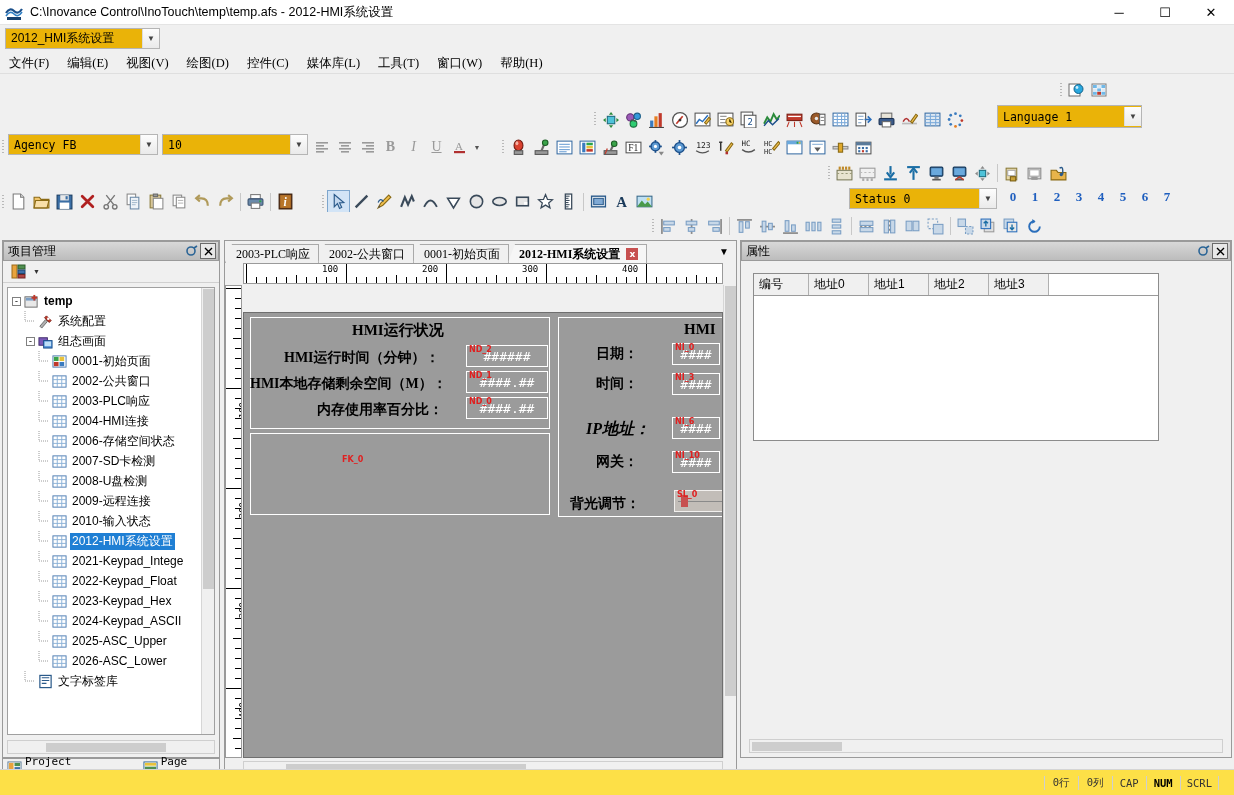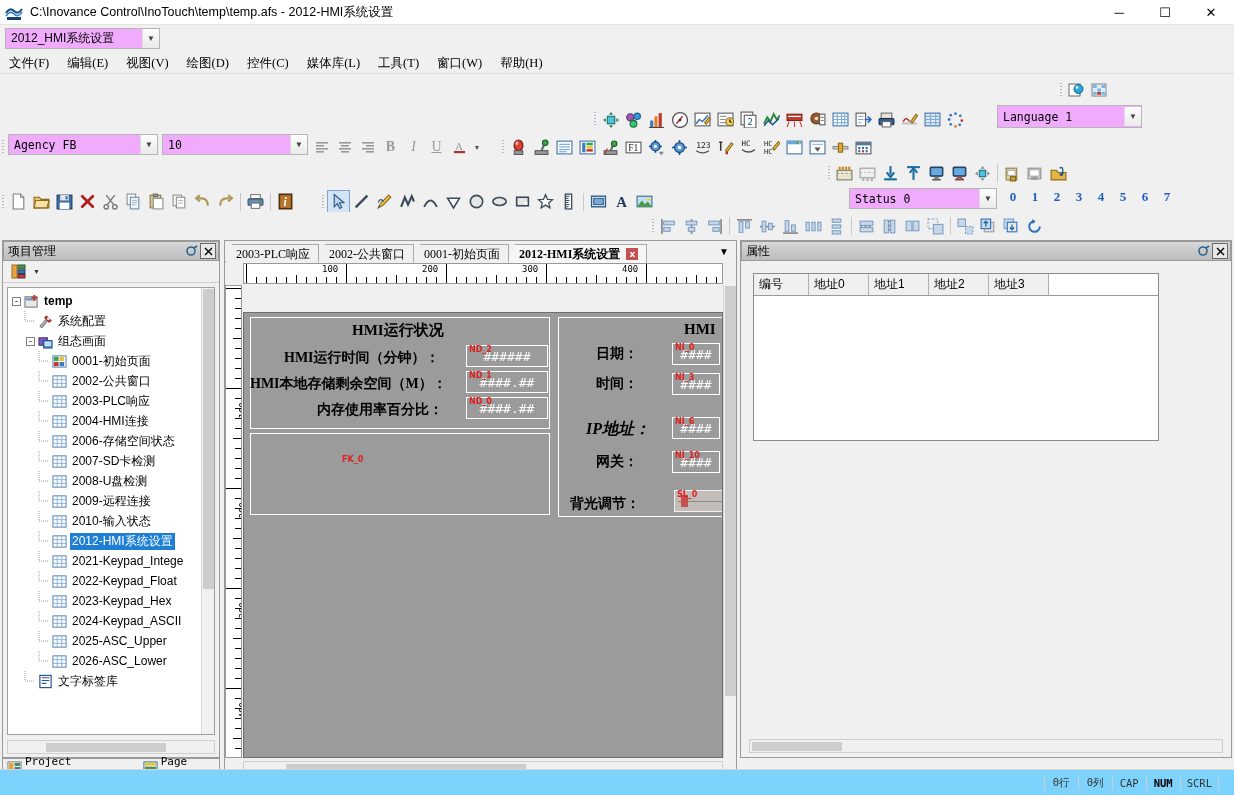--- a/index.html
+++ b/index.html
@@ -33,21 +33,21 @@
     width: 46px; height: 25px; display: flex; align-items: center; justify-content: center;
     font-size: 13px; color: #000; cursor: default;
   }
 
   
   .screen-sel-bar {
     position: absolute; top: 25px; left: 0; width: 1234px; height: 28px;
     background: #f0f0f0;
   }
   .combo {
-    position: relative; background: #f0abfc; border: 1px solid #b5b5b5;
+    position: relative; background: #eab308; border: 1px solid #b5b5b5;
     height: 21px; display: flex; align-items: center;
     font-size: 12px; color: #000;
   }
   .combo .cb-text { padding-left: 5px; flex: 1; white-space: nowrap; overflow: hidden; }
   .combo .cb-arrow {
     width: 17px; height: 19px; border-left: 1px solid #dcdcdc;
     background: linear-gradient(#fdfdfd,#eaeaea);
     display: flex; align-items: center; justify-content: center;
     font-size: 8px; color: #444;
   }
@@ -254,21 +254,21 @@
   }
   #prop-hscroll {
     position: absolute; left: 8px; right: 8px; bottom: 4px; height: 14px;
     background: #f0f0f0; border: 1px solid #cfcfcf;
   }
   #prop-hthumb { position: absolute; left: 2px; top: 2px; width: 90px; height: 9px; background: #cdcdcd; }
 
   
   #statusbar {
     position: absolute; left: 0; bottom: 0; width: 1234px; height: 26px;
-    background: #7dd3fc; border-top: 1px solid #d5d5d5;
+    background: #fde047; border-top: 1px solid #d5d5d5;
     display: flex; align-items: center; justify-content: flex-end;
   }
   .sb-cell {
     font-family: "DejaVu Sans Mono", monospace; font-size: 10.5px; color: #333;
     padding: 0 6px; border-left: 1px solid #cfcfcf; height: 14px;
     display: flex; align-items: center; justify-content: center; min-width: 34px;
   }
   .sb-cell.bold { font-weight: bold; color: #000; }
   svg { display: block; }
 </style>

